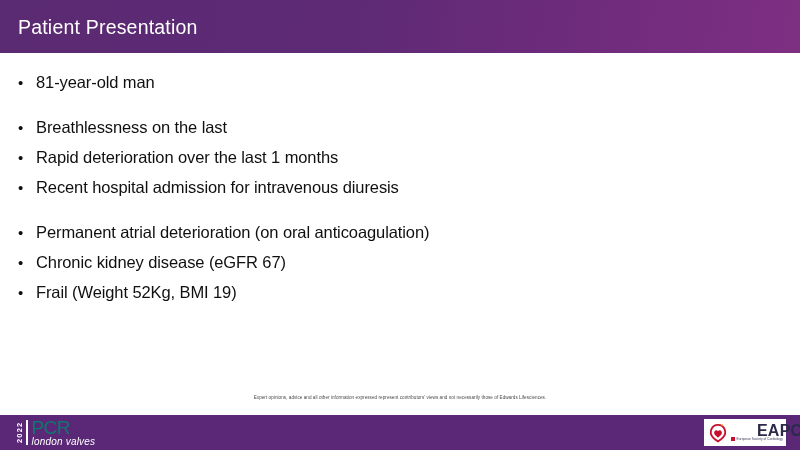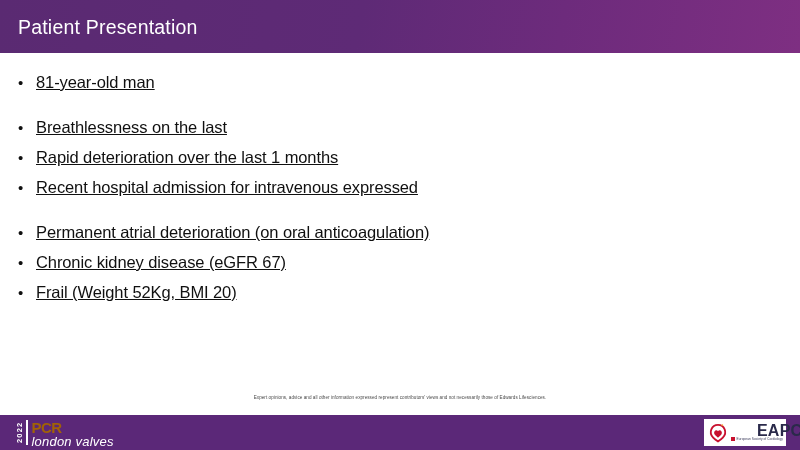--- a/index.html
+++ b/index.html
@@ -70,21 +70,20 @@
     color: #101010;
     text-align: left;
   }
   .bullet-text {
     flex: 1 1 auto;
     font-size: 16.5px;
     line-height: 24px;
     color: #101010;
     letter-spacing: -0.1px;
     white-space: nowrap;
-    text-decoration: underline;
   }
 
   
   .disclaimer {
     position: absolute;
     left: 0;
     top: 394px;
     width: 800px;
     text-align: center;
     font-size: 4.6px;
@@ -139,28 +138,28 @@
     width: 1.5px;
     background: #ffffff;
     margin: 1px 4px 1px 2px;
   }
   .pcr-words {
     display: flex;
     flex-direction: column;
     justify-content: center;
   }
   .pcr-main {
-    font-size: 15px;
-    font-weight: 700;
-    color: #a16207;
+    font-size: 19px;
+    font-weight: 400;
+    color: #0f766e;
     line-height: 17px;
     letter-spacing: -0.6px;
   }
   .pcr-sub {
-    font-size: 13px;
+    font-size: 10px;
     font-style: italic;
     font-weight: 400;
     color: #ffffff;
     line-height: 11px;
     letter-spacing: 0.2px;
   }
 
   
   .eapci-box {
     position: absolute;
@@ -235,36 +234,36 @@
       <div class="bullet-row">
         <span class="bullet-dot">•</span>
         <span class="bullet-text">Breathlessness on the last</span>
       </div>
       <div class="bullet-row">
         <span class="bullet-dot">•</span>
         <span class="bullet-text">Rapid deterioration over the last 1 months</span>
       </div>
       <div class="bullet-row">
         <span class="bullet-dot">•</span>
-        <span class="bullet-text">Recent hospital admission for intravenous expressed</span>
+        <span class="bullet-text">Recent hospital admission for intravenous diuresis</span>
       </div>
     </div>
 
     <div class="bullet-group">
       <div class="bullet-row">
         <span class="bullet-dot">•</span>
         <span class="bullet-text">Permanent atrial deterioration (on oral anticoagulation)</span>
       </div>
       <div class="bullet-row">
         <span class="bullet-dot">•</span>
         <span class="bullet-text">Chronic kidney disease (eGFR 67)</span>
       </div>
       <div class="bullet-row">
         <span class="bullet-dot">•</span>
-        <span class="bullet-text">Frail (Weight 52Kg, BMI 20)</span>
+        <span class="bullet-text">Frail (Weight 52Kg, BMI 19)</span>
       </div>
     </div>
 
   </div>
 
   <div class="disclaimer">Expert opinions, advice and all other information expressed represent contributors' views and not necessarily those of Edwards Lifesciences.</div>
 
   <div class="footer-bar"></div>
 
   <div class="pcr-logo">

